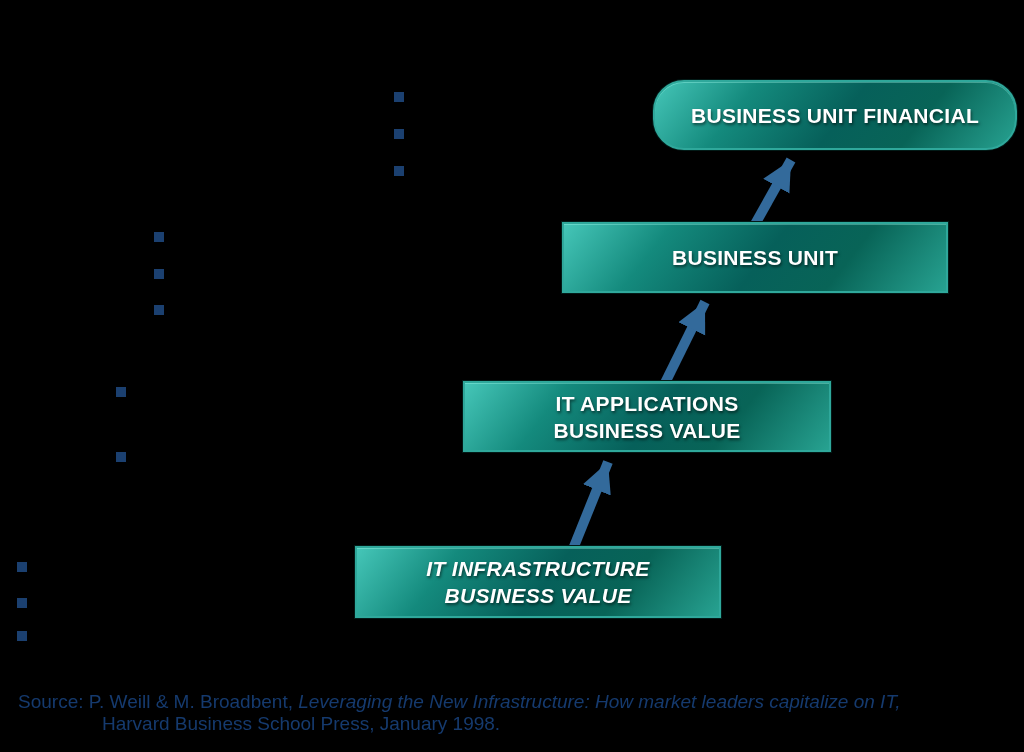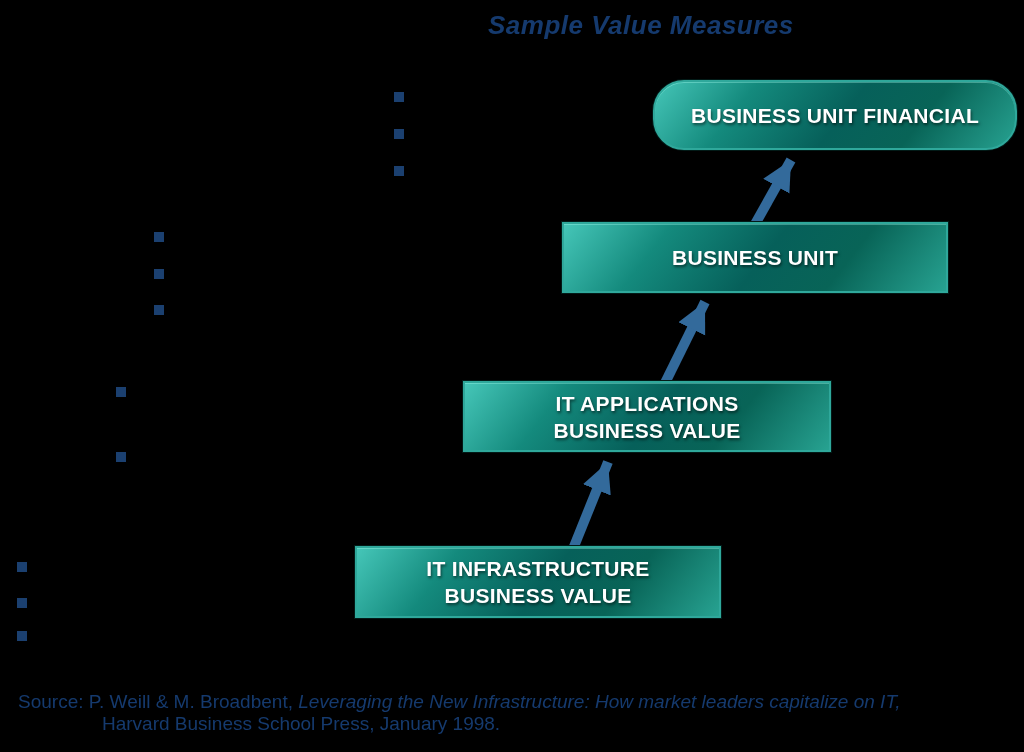--- a/index.html
+++ b/index.html
@@ -21,38 +21,37 @@
     box-sizing:border-box;
   }
   .vbox span{
     color:#fff;font-weight:bold;font-size:21px;line-height:27px;
     letter-spacing:.3px;white-space:nowrap;
     text-shadow:1px 2px 3px rgba(0,0,0,.55);
   }
   .box1{left:653px;top:80px;width:364px;height:70px;border-radius:31px;}
   .box2{left:562px;top:222px;width:386px;height:71px;}
   .box3{left:463px;top:381px;width:368px;height:71px;}
-  .box4{left:355px;top:546px;width:366px;height:72px;}
+  .box4{left:355px;top:546px;width:366px;height:72px;font-style:italic;}
   .arrows{position:absolute;left:0;top:0;width:1024px;height:752px;pointer-events:none;}
   .bullet{
     position:absolute;width:10px;height:10px;background:#1B4070;
   }
   .source{
     position:absolute;left:18px;top:691px;
     color:#153A6E;font-size:19px;font-weight:normal;line-height:22px;white-space:nowrap;
   }
   .source .l2{padding-left:84px;}
   .source em{font-style:italic;}
 </style>
 </head>
 <body>
 
 <div class="stage">
 
-  <h1 class="title">Sample Value Measures</h1>
 
   <svg class="arrows" viewBox="0 0 1024 752">
     <defs>
       <marker id="ah" markerUnits="strokeWidth" markerWidth="3.2" markerHeight="3.2" refX="3" refY="1.5" orient="auto">
         <path d="M0,0 L3,1.5 L0,3 z" fill="#336A9B"></path>
       </marker>
     </defs>
     <line x1="573" y1="549" x2="608" y2="462" stroke="#336A9B" stroke-width="10" marker-end="url(#ah)"></line>
     <line x1="665" y1="383" x2="705" y2="302" stroke="#336A9B" stroke-width="10" marker-end="url(#ah)"></line>
     <line x1="754" y1="226" x2="791" y2="160" stroke="#336A9B" stroke-width="10" marker-end="url(#ah)"></line>

